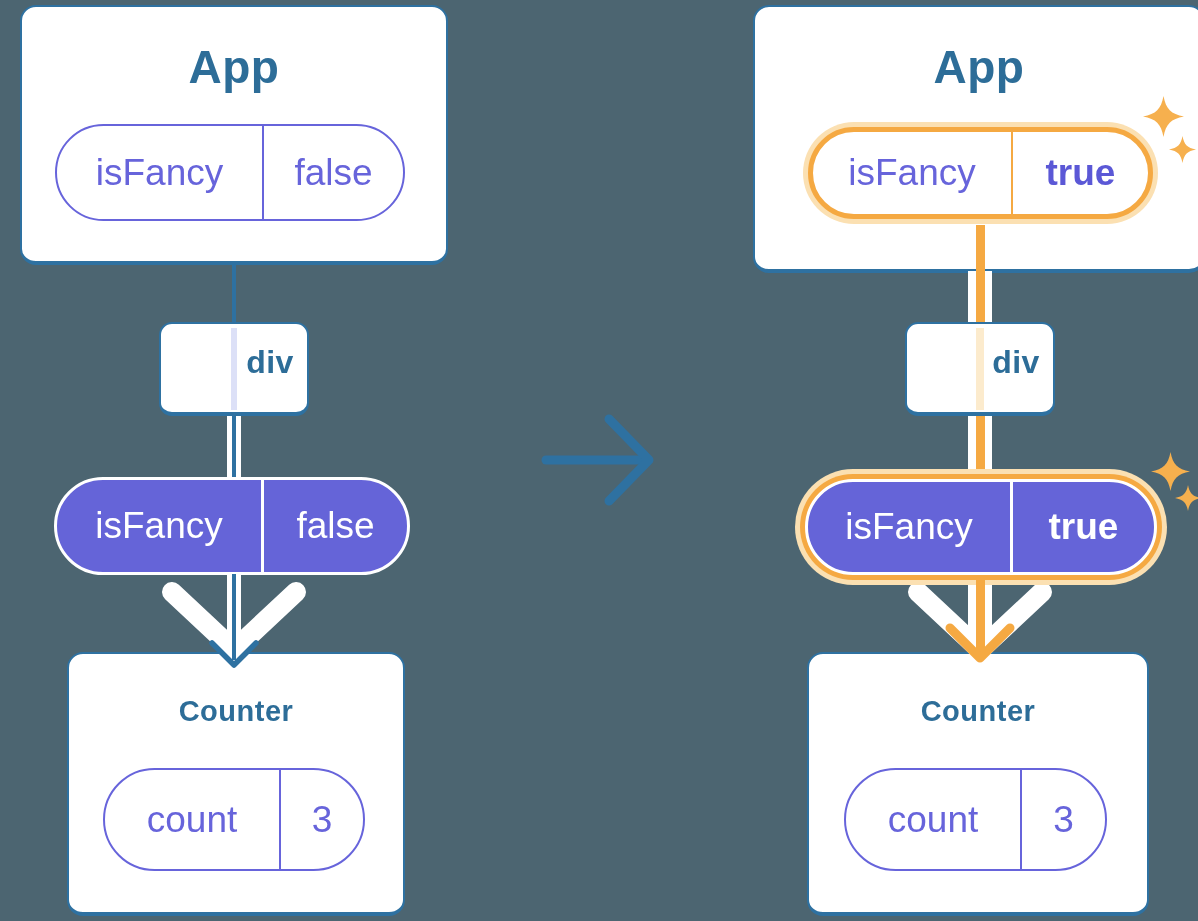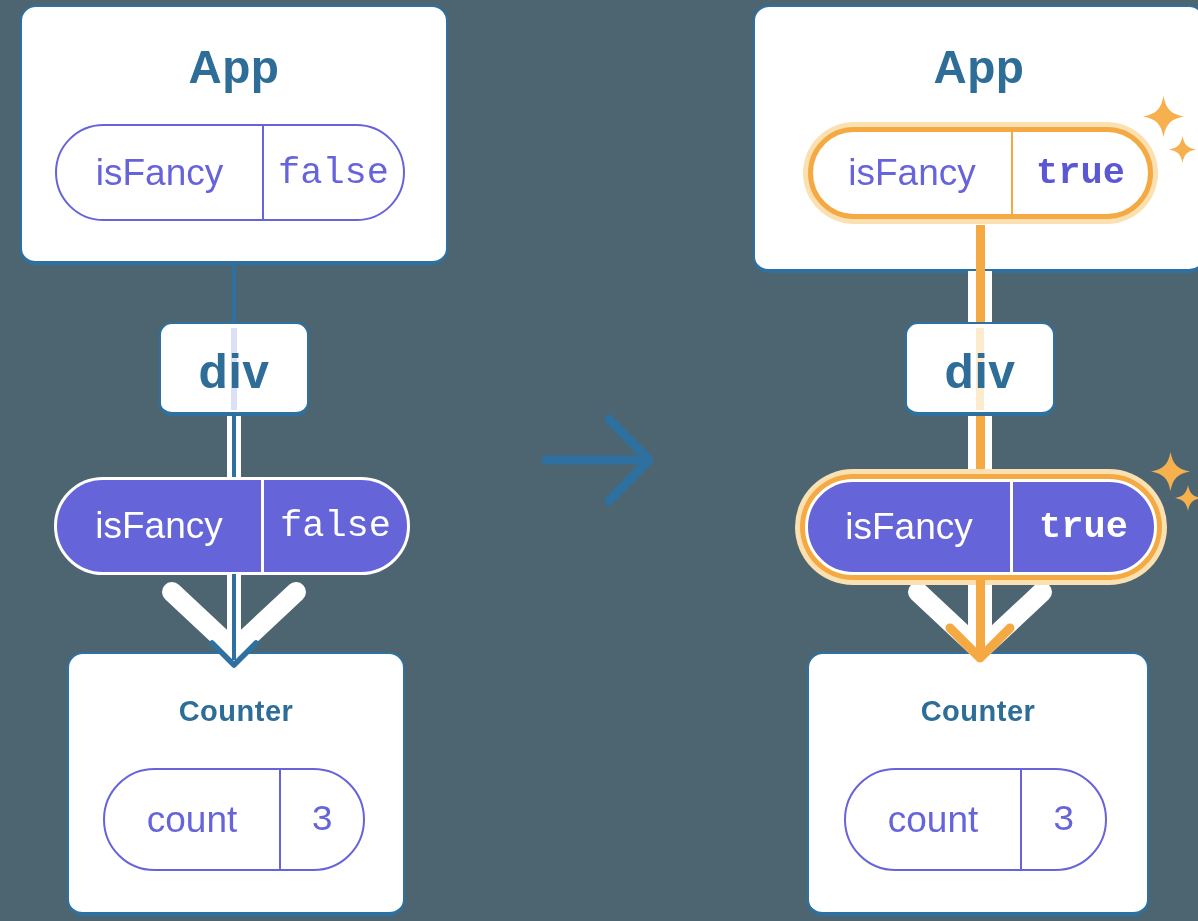--- a/index.html
+++ b/index.html
@@ -4,28 +4,28 @@
 <style>
   html,body{margin:0;padding:0;}
   body{background:#4C6571;font-family:"Liberation Sans","DejaVu Sans",sans-serif;}
   #stage{position:relative;width:1198px;height:921px;background:#4C6571;overflow:hidden;margin-left:12px;}
 
   .card{position:absolute;background:#fff;border:2.5px solid #2E71A1;border-bottom-width:4px;
         border-radius:16px;box-sizing:border-box;}
   .node-title{position:absolute;left:0;width:100%;text-align:center;color:#2D6D98;
         font-weight:600;letter-spacing:.5px;}
   .t-app{font-size:46px;}
-  .t-div{font-size:48px;}
+  .t-div{font-size:32px;padding-left:36px;}
   .t-counter{font-size:29px;}
 
   .pill{position:absolute;display:flex;align-items:stretch;box-sizing:border-box;
         font-size:37px;border-radius:60px;z-index:5;}
   .pill .cell{display:flex;align-items:center;justify-content:center;}
   .pill .cell-l{flex:0 0 auto;}
-  .pill .cell-r{flex:1 1 auto;font-family:Liberation Mono, monospace;}
+  .pill .cell-r{flex:1 1 auto;}
 
   .pill-outline{background:#fff;border:2.5px solid #6764DB;color:#6764DB;}
   .pill-outline .cell-r{border-left:2.5px solid #6764DB;}
 
   .pill-solid{background:#6564D8;border:3px solid #fff;color:#fff;}
   .pill-solid .cell-r{border-left:3px solid #fff;}
 
   .pill-fancy-white{background:#fff;border:5px solid #F5A942;color:#6764DB;
         box-shadow:0 0 0 5px #FBE0B2;}
   .pill-fancy-white .cell-r{border-left:2px solid #F5A942;font-weight:700;color:#5B58D6;}

